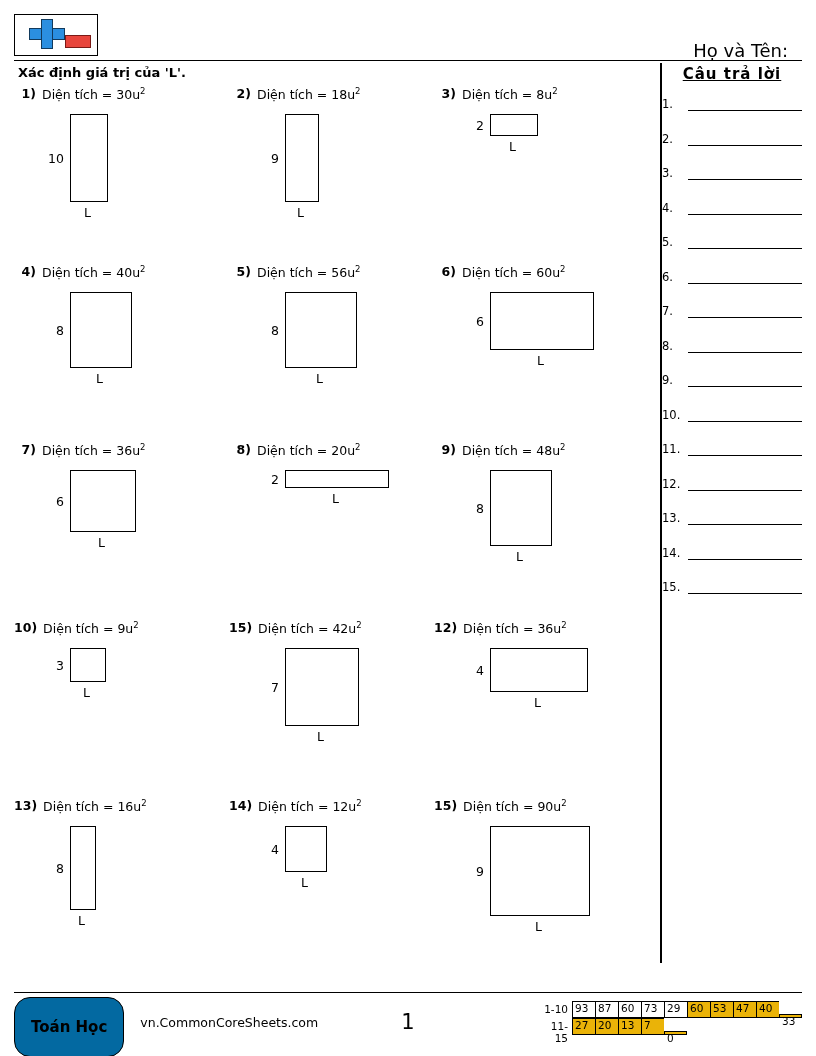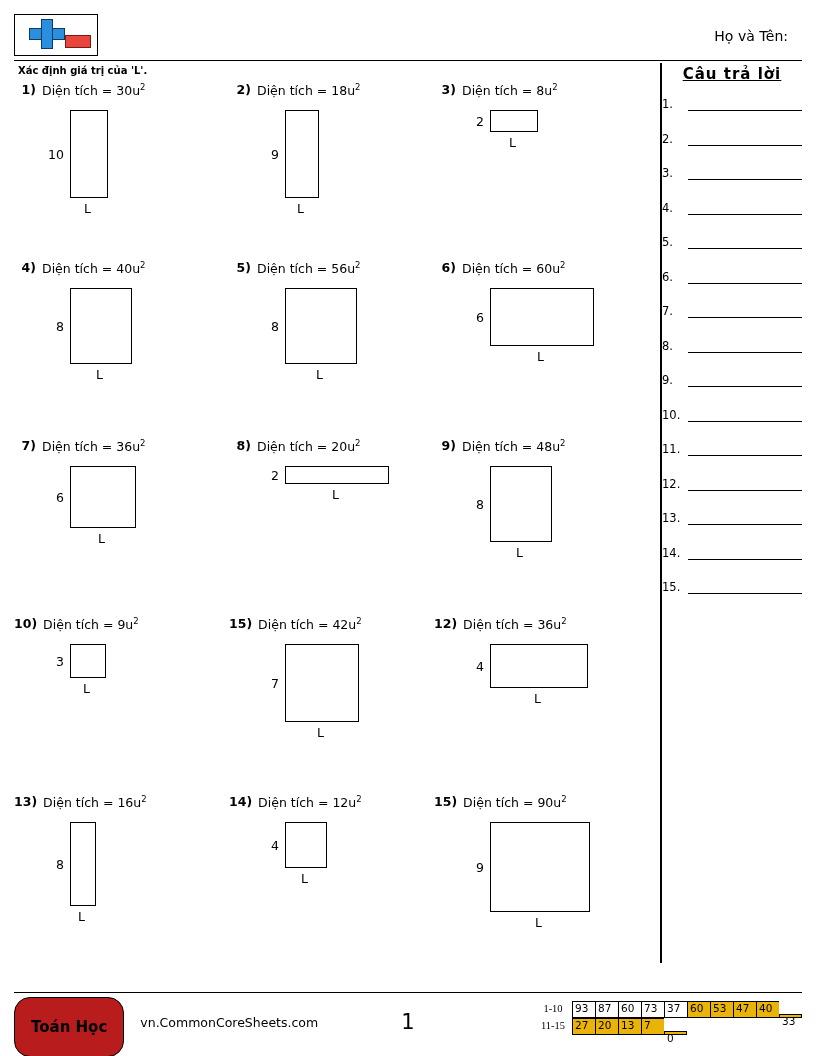--- a/index.html
+++ b/index.html
@@ -57,22 +57,22 @@
   }
   .title {
     flex: 1 1 auto;
     text-align: center;
     font-size: 14.5px;
     padding-right: 150px;
   }
   .nameline {
     position: absolute;
     right: 14px;
-    top: 16px;
-    font-size: 14px;
+    top: 28px;
+    font-size: 18px;
   }
 
   .hrule {
     border: 0;
     border-top: 1px solid #000;
     margin: 2px 0 0 0;
   }
 
   
   .body {
@@ -91,21 +91,21 @@
     border-left: 2px solid #000;
     margin: 2px 0 0 6px;
     height: 900px;
   }
   .right {
     flex: 1 1 auto;
     padding-top: 4px;
   }
 
   .instructions {
-    font-size: 10px;
+    font-size: 13px;
     font-weight: bold;
     margin: 0 0 6px 4px;
   }
 
   
   .grid {
     display: grid;
     grid-template-columns: 215px 205px 220px;
     grid-auto-rows: 178px;
   }
@@ -194,21 +194,21 @@
     align-items: center;
     position: relative;
     height: 46px;
   }
   .brand {
     border: 1px solid #000;
     border-radius: 16px;
     padding: 20px 16px;
     font-weight: bold;
     font-size: 15px;
-    background: #b91c1c;
+    background: #0369a1;
     margin-top: 10px;
   }
   .site {
     margin-left: 16px;
     font-size: 12.5px;
   }
   .pagenum {
     position: absolute;
     left: 50%;
     transform: translateX(-50%);
@@ -222,22 +222,21 @@
   }
   .keyrow {
     display: flex;
     align-items: stretch;
     height: 17px;
   }
   .keyrow .lbl {
     padding: 2px 4px 0 0;
     font-size: 10.5px;
     width: 34px;
-    text-align: center;
-    font-family: Liberation Serif, serif;
+    text-align: right;
   }
   .cell {
     border: 1px solid #000;
     border-right: none;
     min-width: 23px;
     text-align: left;
     padding: 0 2px 0 2px;
     background: #fff;
     font-size: 10.5px;
   }
@@ -537,21 +536,21 @@
       <div class="brand">Toán Học</div>
       <div class="site">vn.CommonCoreSheets.com</div>
       <div class="pagenum">1</div>
       <div class="keybox" id="keybox">
           <div class="keyrow">
             <div class="lbl">1-10</div>
             <div class="cell">93</div>
             <div class="cell">87</div>
             <div class="cell">60</div>
             <div class="cell">73</div>
-            <div class="cell">37</div>
+            <div class="cell">29</div>
             <div class="cell blue">60</div>
             <div class="cell blue">53</div>
             <div class="cell blue">47</div>
             <div class="cell blue">40</div>
             <div class="cell blue last">33</div>
           </div>
           <div class="keyrow">
             <div class="lbl">11-15</div>
             <div class="cell blue">27</div>
             <div class="cell blue">20</div>

